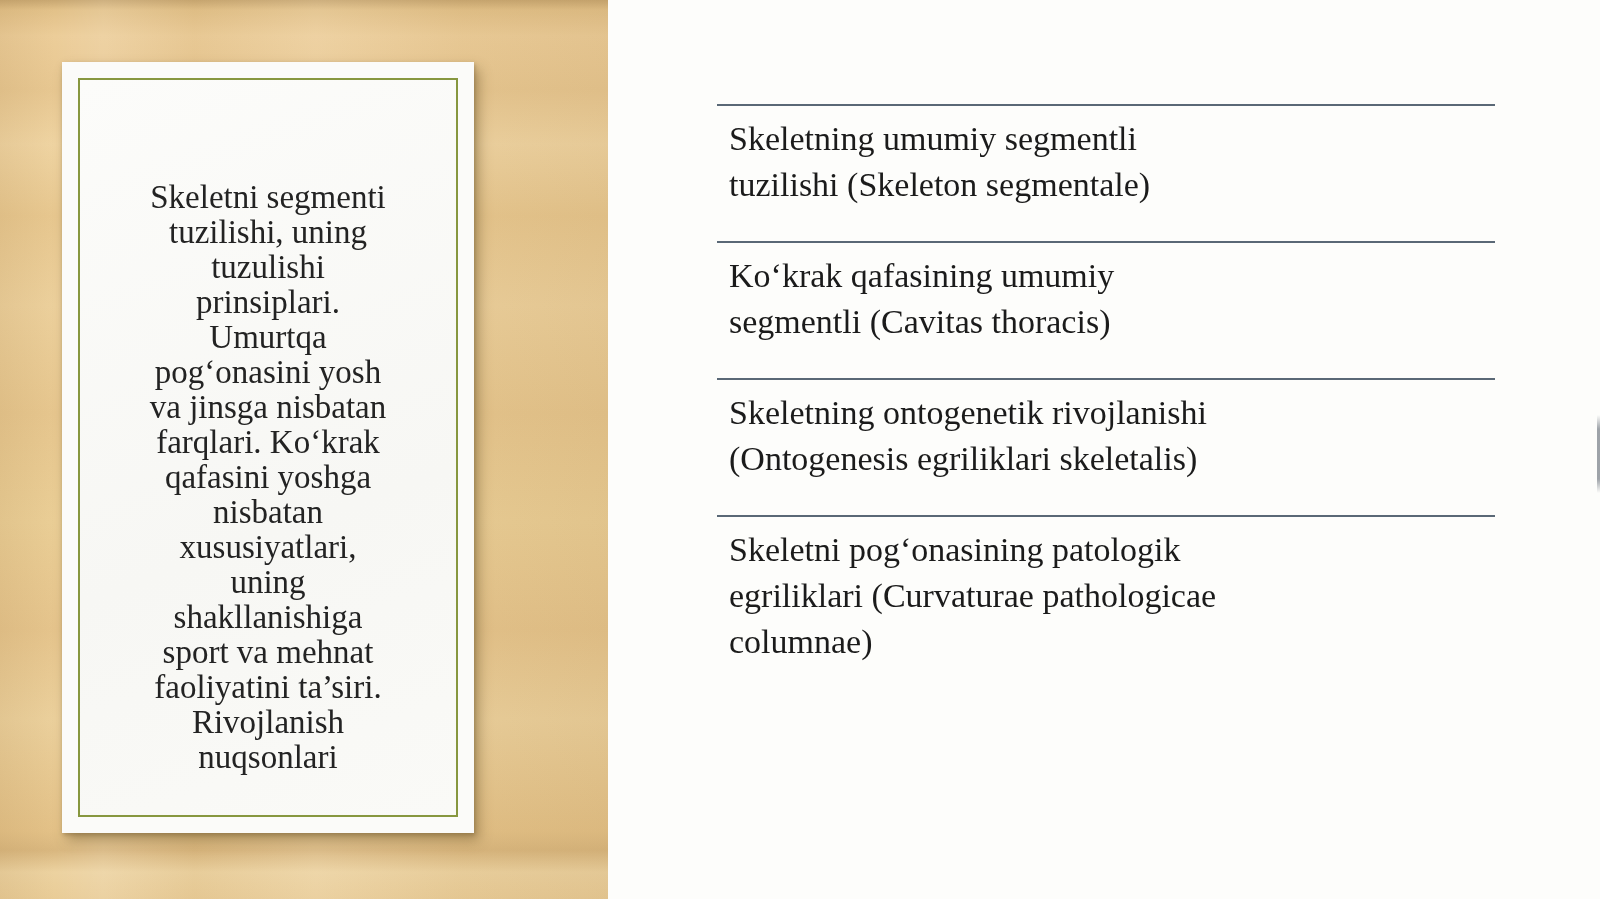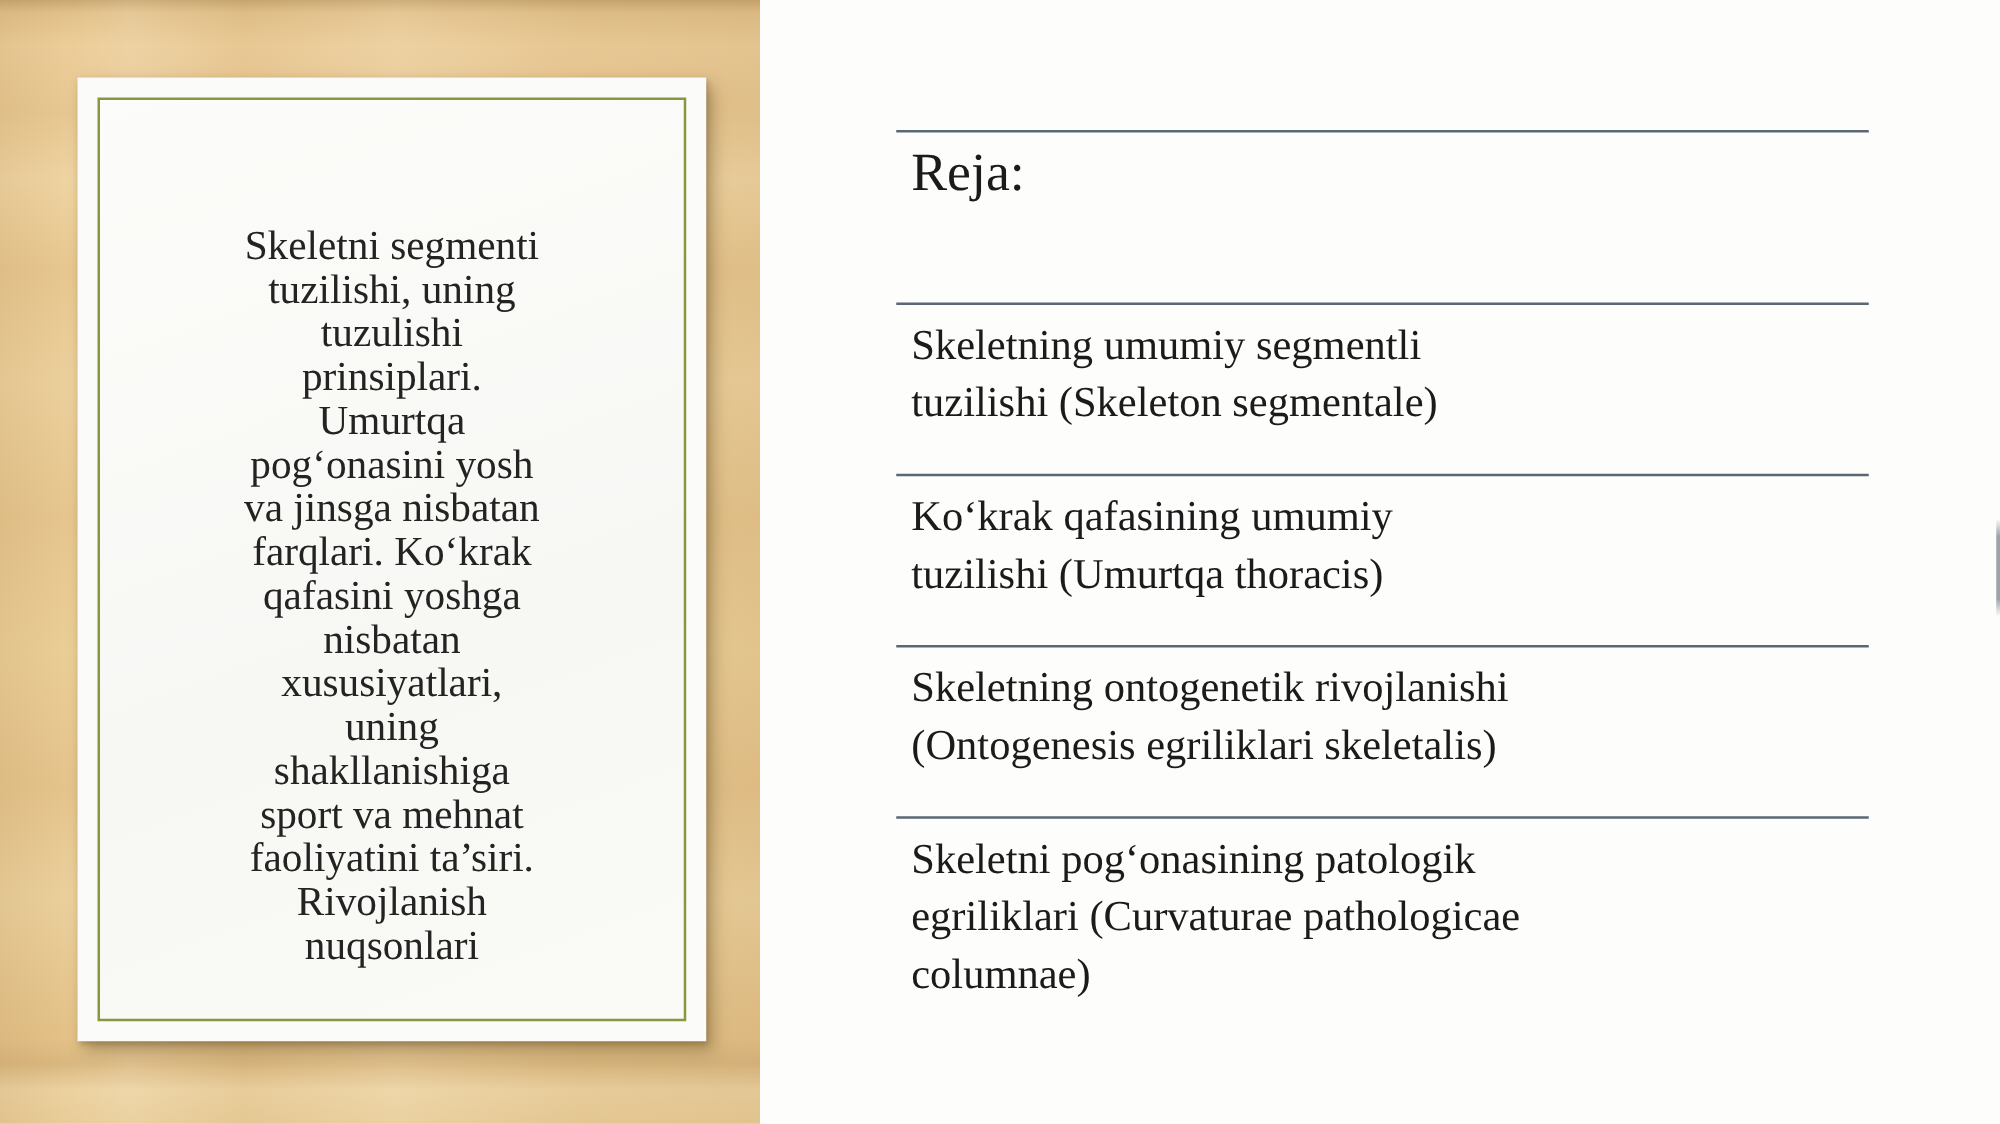--- a/index.html
+++ b/index.html
@@ -51,21 +51,21 @@
     position: absolute;
     left: 608px; top: 0;
     width: 992px; height: 899px;
     background: #fdfdfb;
   }
 
   
   .card {
     position: absolute;
     left: 62px; top: 62px;
-    width: 503px; height: 771px;
+    width: 412px; height: 771px;
     background: #fbfbf9;
     box-shadow: 5px 7px 12px rgba(105, 82, 40, 0.45),
                 1px 2px 4px rgba(105, 82, 40, 0.35);
   }
   .card-border {
     position: absolute;
     left: 16px; top: 16px; right: 16px; bottom: 16px;
     border: 2px solid #87973f;
     background: linear-gradient(160deg, #fcfcfa 0%, #f7f7f4 60%, #fafaf7 100%);
   }
@@ -134,25 +134,24 @@
 uning
 shakllanishiga
 sport va mehnat
 faoliyatini ta’siri.
 Rivojlanish
 nuqsonlari</div>
     </div>
   </div>
 
   <div class="reja">
-    <div class="reja-row heading">Reja:</div>
     <div class="reja-row item">Skeletning umumiy segmentli
 tuzilishi (Skeleton segmentale)</div>
     <div class="reja-row item">Ko‘krak qafasining umumiy
-tuzilishi (Umurtqa thoracis)</div>
+segmentli (Cavitas thoracis)</div>
     <div class="reja-row item">Skeletning ontogenetik rivojlanishi
 (Ontogenesis egriliklari skeletalis)</div>
     <div class="reja-row item last">Skeletni pog‘onasining patologik
 egriliklari (Curvaturae pathologicae
 columnae)</div>
   </div>
 
   <div class="edge-mark"></div>
 
 </div>

